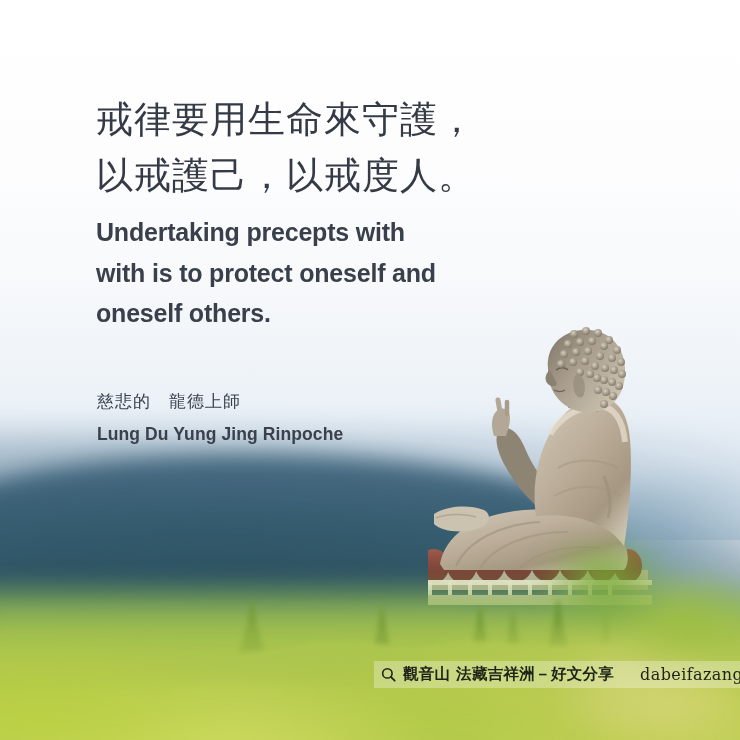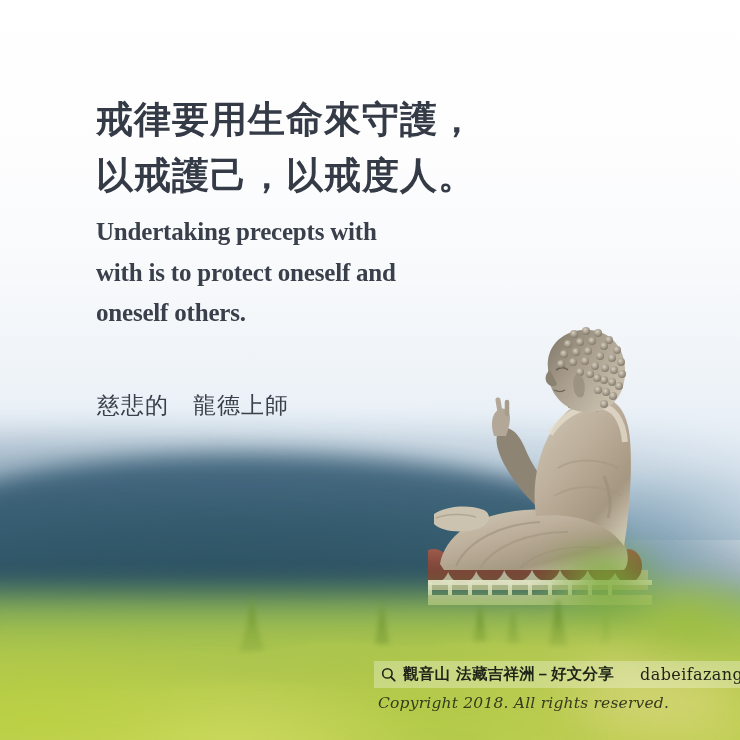--- a/index.html
+++ b/index.html
@@ -152,44 +152,44 @@
   }
   .quote-zh {
     position: absolute;
     left: 96px;
     top: 92px;
     width: 430px;
     color: #353b46;
     font-family: "DejaVu Sans", "Liberation Sans", sans-serif;
     font-size: 37px;
     line-height: 1.5;
-    font-weight: 700;
+    font-weight: 400;
     letter-spacing: 1px;
     white-space: pre-line;
   }
   .quote-en {
     position: absolute;
     left: 96px;
     top: 212px;
     width: 420px;
     color: #3a404b;
     font-size: 25px;
     font-weight: bold;
     line-height: 1.62;
     letter-spacing: -0.2px;
   }
-  .quote-en div { white-space: nowrap; font-family: Liberation Serif, serif; }
+  .quote-en div { white-space: nowrap; }
 
   .attrib-zh {
     position: absolute;
     left: 97px;
     top: 390px;
     color: #3b414c;
     font-family: "DejaVu Sans", "Liberation Sans", sans-serif;
-    font-size: 23px;
+    font-size: 17px;
     font-weight: 500;
     letter-spacing: 1px;
   }
   .attrib-en {
     position: absolute;
     left: 97px;
     top: 424px;
     color: #3b414c;
     font-size: 17.5px;
     font-weight: bold;
@@ -448,28 +448,28 @@
     <div class="quote-zh">戒律要用生命來守護，
 以戒護己，以戒度人。</div>
 
     <div class="quote-en">
       <div>Undertaking precepts with</div>
       <div>with is to protect oneself and</div>
       <div>oneself others.</div>
     </div>
 
     <div class="attrib-zh">慈悲的　龍德上師</div>
+    <div class="attrib-en">Lung Du Yung Jing Rinpoche</div>
   </div>
 
   <div class="wm-bar">
     <span class="wm-icon">
       <svg viewBox="0 0 16 16" xmlns="http://www.w3.org/2000/svg">
         <circle cx="6.8" cy="6.8" r="5" fill="none" stroke="#1d2317" stroke-width="1.7"></circle>
         <line x1="10.5" y1="10.5" x2="14.6" y2="14.6" stroke="#1d2317" stroke-width="1.9" stroke-linecap="round"></line>
       </svg>
     </span>
     <span class="wm-zh">觀音山 法藏吉祥洲－好文分享</span>
     <span class="wm-handle">dabeifazang</span>
   </div>
 
-  <div class="wm-copy">Copyright 2018. All rights reserved.</div>
 
 </div>
 
 </body></html>

